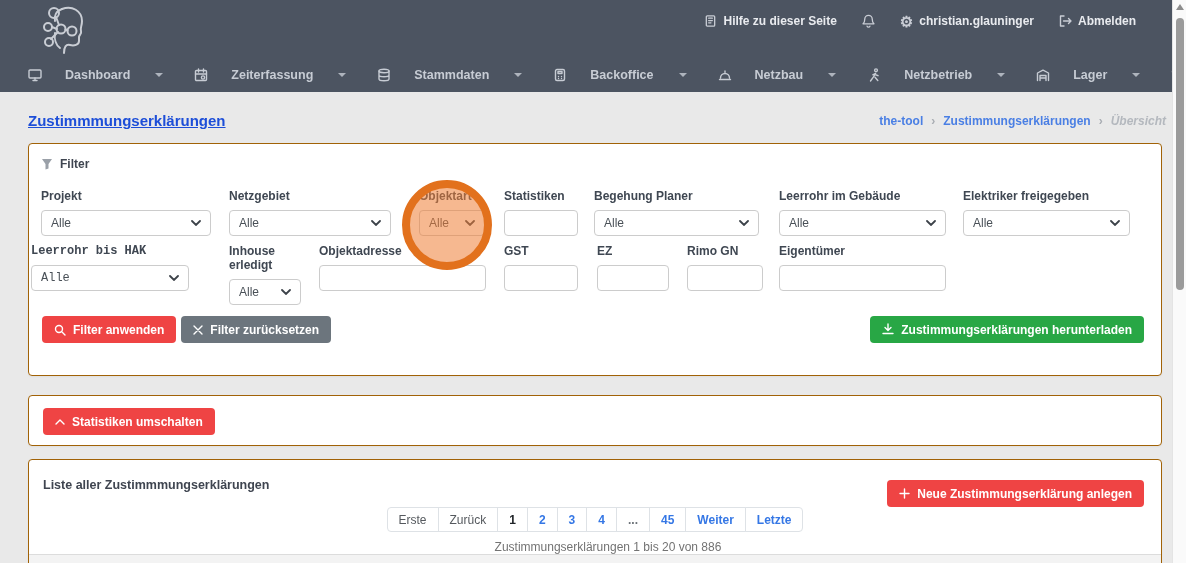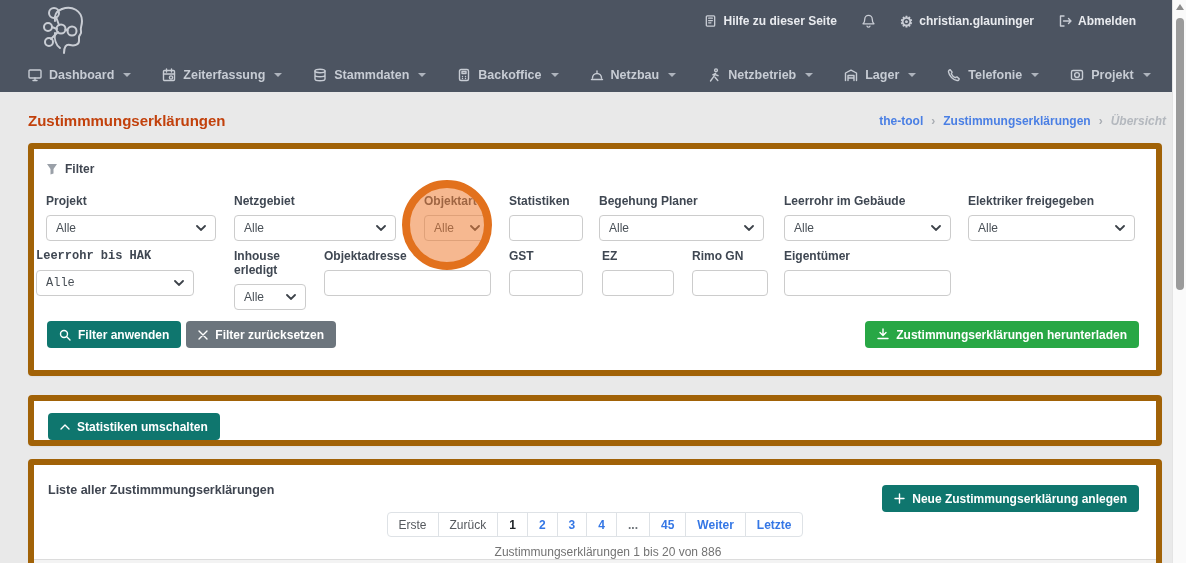--- a/index.html
+++ b/index.html
@@ -12,34 +12,34 @@
   .scroll-thumb { position:absolute; top:18px; left:3px; width:8px; height:272px; background:#9b9b9b; border-radius:4px; }
 
   
   .header { position:relative; height:92px; background:#4c5461; width:1186px; }
   .logo { position:absolute; left:36px; top:3px; }
   .utility { position:absolute; top:13px; right:50px; display:flex; align-items:center; gap:24px; color:#e9ebef; font-size:12px; font-weight:bold; }
   .utility .u-item { display:flex; align-items:center; gap:6px; cursor:pointer; }
   .utility svg, .utility .gear-glyph { flex:0 0 auto; }
   .gear-glyph { font-size:15px; line-height:1; color:#c9cdd5; }
   .nav { position:absolute; left:28px; bottom:10px; display:flex; align-items:center; gap:31px; }
-  .nav-item { display:flex; align-items:center; gap:7px; color:#c7ccd4; font-size:12.5px; font-weight:bold; cursor:pointer; white-space:nowrap; }
+  .nav-item { display:flex; align-items:center; gap:23px; color:#c7ccd4; font-size:12.5px; font-weight:bold; cursor:pointer; white-space:nowrap; }
   .nav-item svg { stroke:#c7ccd4; }
   .caret { width:0; height:0; border-left:4px solid transparent; border-right:4px solid transparent; border-top:4px solid #aeb4bd; margin-left:2px; }
 
   
   .title-row { display:flex; justify-content:space-between; align-items:center; padding:20px 20px 14px 28px; }
-  .page-title { font-size:15px; font-weight:bold; color:#c2410c; }
+  .page-title { font-size:15px; font-weight:bold; color:#1d4ed8;text-decoration:underline; }
   .breadcrumb { font-size:12px; font-weight:bold; display:flex; align-items:center; gap:8px; }
   .breadcrumb .bc-link { color:#4a7fe4; cursor:pointer; }
   .breadcrumb .bc-sep { color:#a9adb3; }
   .breadcrumb .bc-current { color:#b4b8be;font-style:italic; }
 
   
-  .card { background:#fff; border:6px solid #a16207; border-radius:4px; margin:0 24px 0 28px; box-shadow:0 1px 2px rgba(0,0,0,0.04); }
+  .card { background:#fff; border:1px solid #a16207; border-radius:4px; margin:0 24px 0 28px; box-shadow:0 1px 2px rgba(0,0,0,0.04); }
   .filter-card { position:relative; height:233px; }
   .filter-head { position:absolute; left:12px; top:13px; display:flex; align-items:center; gap:7px; font-size:12px; font-weight:bold; color:#3f4550; }
   .field { position:absolute; }
   .field .lbl { font-size:12px; font-weight:bold; color:#3f4752; line-height:14px; margin-bottom:7px; }
   .ctl { height:26px; border:1px solid #ccc; border-radius:4px; background:#fff; display:flex; align-items:center; padding:0 9px; font-size:12px; color:#495057; }
   .sel { justify-content:space-between; cursor:pointer; }
   .txt { width:100%; height:26px; border:1px solid #ccc; border-radius:4px; padding:0 8px; font-size:12px; color:#495057; font-family:"Liberation Sans",sans-serif; }
 
   
   .f-projekt   { left:12px;  top:45px;  width:170px; }
@@ -51,21 +51,21 @@
   .f-elektriker{ left:934px; top:45px;  width:167px; }
   .f-hak       { left:2px;  top:100px; width:158px;font-family:Liberation Mono, monospace; }
   .f-inhouse   { left:200px; top:100px; width:72px;  }
   .f-objadr    { left:290px; top:100px; width:167px; }
   .f-gst       { left:475px; top:100px; width:74px;  }
   .f-ez        { left:568px; top:100px; width:72px;  }
   .f-rimo      { left:658px; top:100px; width:76px;  }
   .f-eigent    { left:750px; top:100px; width:167px; }
 
   .btn { display:inline-flex; align-items:center; gap:7px; height:27px; padding:0 12px; border:none; border-radius:4px; font-size:12px; font-weight:bold; color:#fff; cursor:pointer; font-family:"Liberation Sans",sans-serif; }
-  .btn-blue { background:#0f766e; }
+  .btn-blue { background:#ef4444; }
   .btn-gray { background:#6c757d; }
   .btn-green{ background:#28a745; }
   .filter-actions { position:absolute; left:13px; top:172px; display:flex; gap:5px; }
   .download-wrap { position:absolute; right:17px; top:172px; }
 
   .stat-card { margin-top:19px; height:51px; position:relative; }
   .stat-card .btn { position:absolute; left:14px; top:12px; }
 
   .list-card { margin-top:13px; height:170px; position:relative; overflow:hidden; }
   .list-title { position:absolute; left:14px; top:18px; font-size:12.5px; font-weight:bold; color:#3f4550; }

